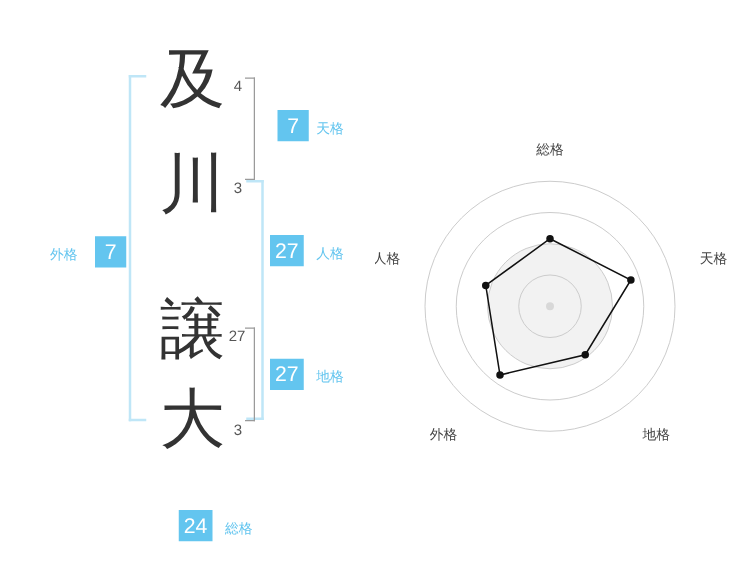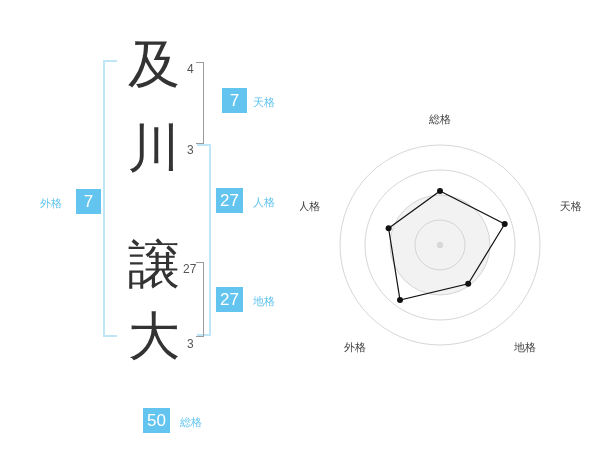--- a/index.html
+++ b/index.html
@@ -163,21 +163,21 @@
 
     <div class="badge b-jinkaku">27</div>
     <div class="badge-label l-jinkaku">人格</div>
 
     <div class="badge b-chikaku">27</div>
     <div class="badge-label l-chikaku">地格</div>
 
     <div class="badge b-gaikaku">7</div>
     <div class="side-label l-gaikaku">外格</div>
 
-    <div class="badge b-soukaku">50</div>
+    <div class="badge b-soukaku">24</div>
     <div class="badge-label l-soukaku">総格</div>
   </div>
 
   <div class="radar-wrap">
     <svg id="radar-svg" width="300" height="470" viewBox="0 0 300 470">
       <g id="radar-grid">
           <circle cx="140" cy="245" r="100" fill="none" stroke="#cccccc" stroke-width="0.8"></circle>
           <circle cx="140" cy="245" r="75" fill="none" stroke="#cccccc" stroke-width="0.8"></circle>
           <circle cx="140" cy="245" r="50" fill="#f2f2f2" stroke="#cccccc" stroke-width="0.8"></circle>
           <circle cx="140" cy="245" r="25" fill="none" stroke="#cccccc" stroke-width="0.8"></circle>

